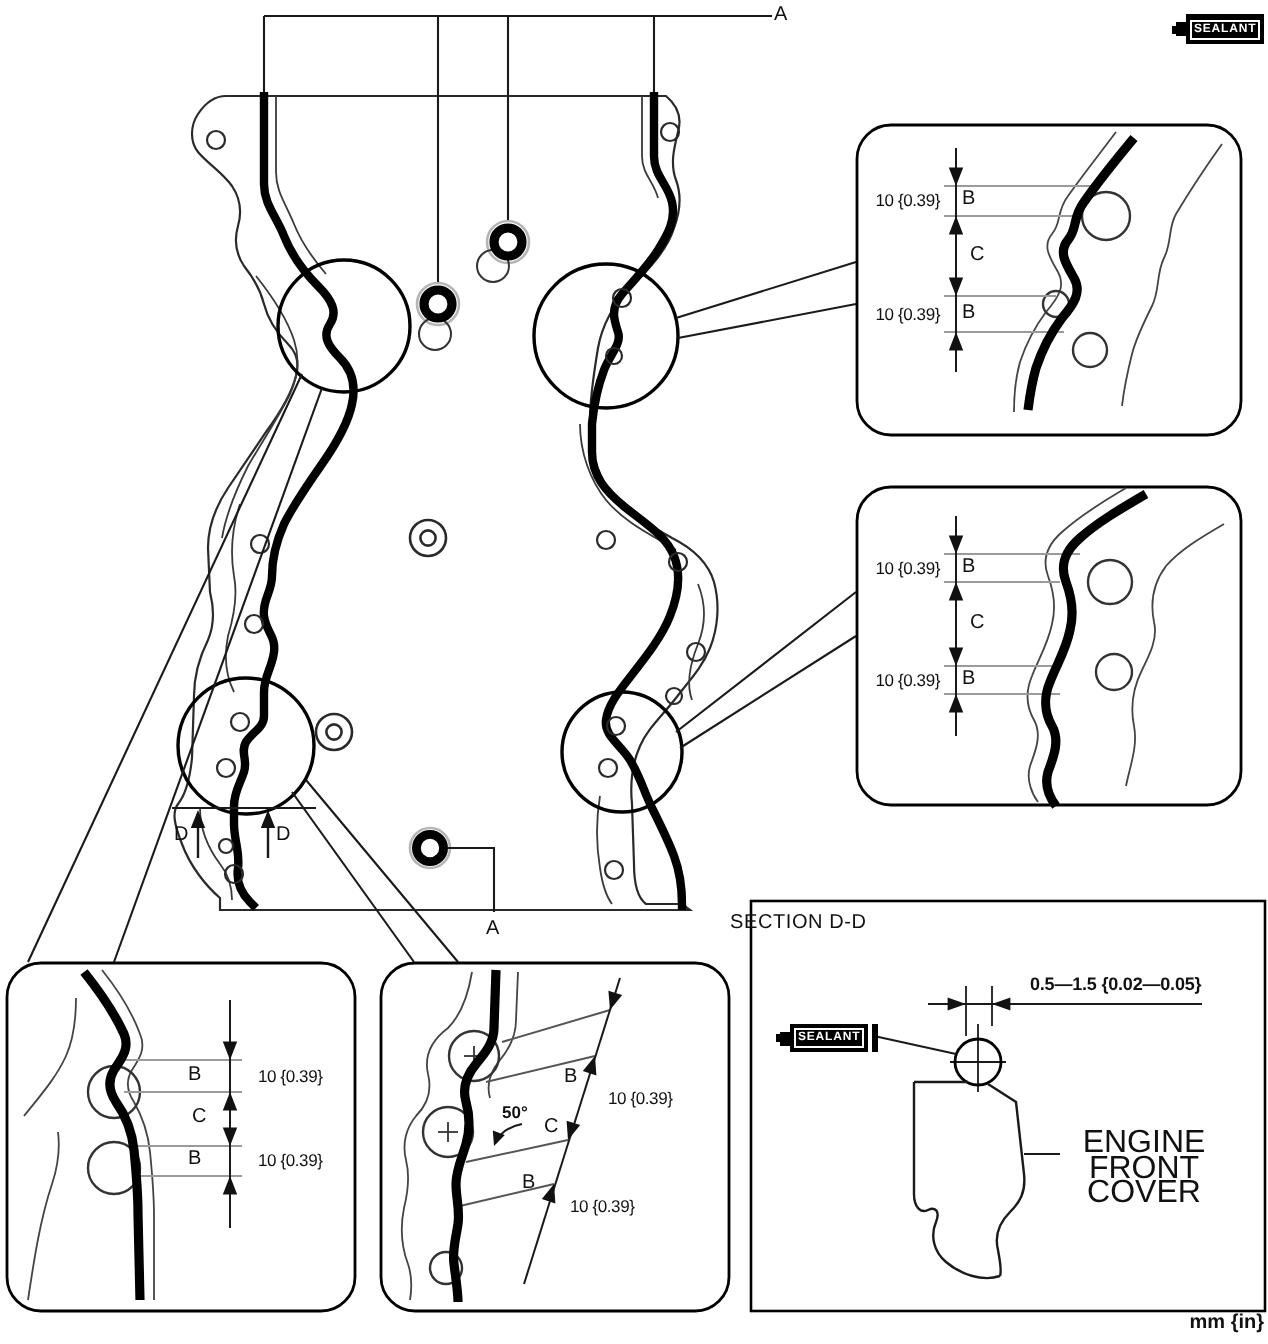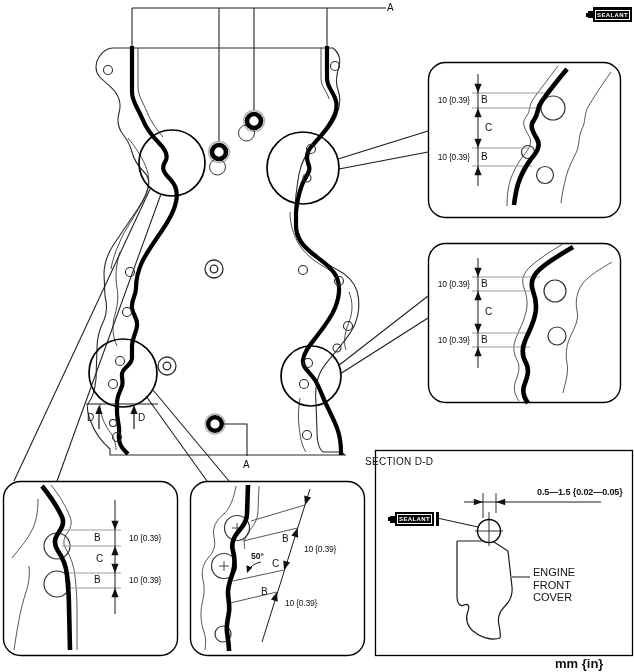--- a/index.html
+++ b/index.html
@@ -6,22 +6,22 @@
   #canvas{position:relative;width:634px;height:672px;background:#fff;overflow:hidden;
           font-family:"Liberation Sans",sans-serif;}
   #art{position:absolute;left:0;top:0;}
   .t{position:absolute;color:#111;white-space:nowrap;font-family:"Liberation Sans",sans-serif;}
   .cap10{font-size:10px;line-height:12px;}
   .dim{font-size:8.5px;font-weight:normal;line-height:11px;letter-spacing:-0.2px;}
   .dimR{width:48px;text-align:right;}
   .ang{font-size:8.5px;font-weight:bold;line-height:11px;}
   .sec-title{font-size:10px;letter-spacing:0.3px;}
   .squeeze{font-size:9px;font-weight:bold;letter-spacing:-0.1px;}
-  .part{font-size:11px;line-height:12.5px;white-space:normal;width:78px;}
-  .units{font-size:13px;font-weight:bold;width:77px;text-align:left;}
+  .part{font-size:16px;line-height:12.5px;white-space:normal;width:78px;text-align:center;}
+  .units{font-size:10px;font-weight:bold;width:77px;text-align:right;}
   .sealant-badge{position:absolute;display:flex;align-items:center;height:15px;}
   .sealant-badge .nozzle{width:5px;height:7px;background:#000;}
   .sealant-badge .tip{width:2px;height:4px;background:#000;}
   .sealant-badge .body{background:#000;height:100%;display:flex;align-items:center;padding:0 2px;}
   .sealant-badge .txt{color:#fff;border:1px solid #fff;font-style:normal;
       font:bold 6px/8px "Liberation Sans",sans-serif;padding:0 1px;letter-spacing:0.4px;}
   .sealant-badge .cap{width:3px;height:100%;background:#000;margin-left:1.5px;}
   .sealant-badge.small{height:14px;}
 </style>
 </head>
@@ -278,21 +278,21 @@
 <span class="t dim" style="left:129px;top:575px;">10 {0.39}</span>
 
 <span class="t cap10" style="left:282px;top:533px;">B</span>
 <span class="t dim" style="left:304px;top:544px;">10 {0.39}</span>
 <span class="t ang" style="left:251px;top:551px;">50°</span>
 <span class="t cap10" style="left:272px;top:558px;">C</span>
 <span class="t cap10" style="left:261px;top:586px;">B</span>
 <span class="t dim" style="left:285px;top:598px;">10 {0.39}</span>
 
 <span class="t sec-title" style="left:365px;top:456px;">SECTION D-D</span>
-<span class="t squeeze" style="left:525px;top:487px;padding-left:12px;">0.5—1.5 {0.02—0.05}</span>
+<span class="t squeeze" style="left:503px;top:487px;padding-left:12px;">0.5—1.5 {0.02—0.05}</span>
 <div class="t part" style="left:533px;top:566px;">ENGINE FRONT COVER</div>
 
 <span class="t units" style="left:555px;top:656px;">mm {in}</span>
 
 <div class="sealant-badge" style="left:586px;top:7px;">
   <span class="tip"></span>
   <span class="nozzle"></span>
   <span class="body">
         <i class="txt">SEALANT</i>
       </span>

